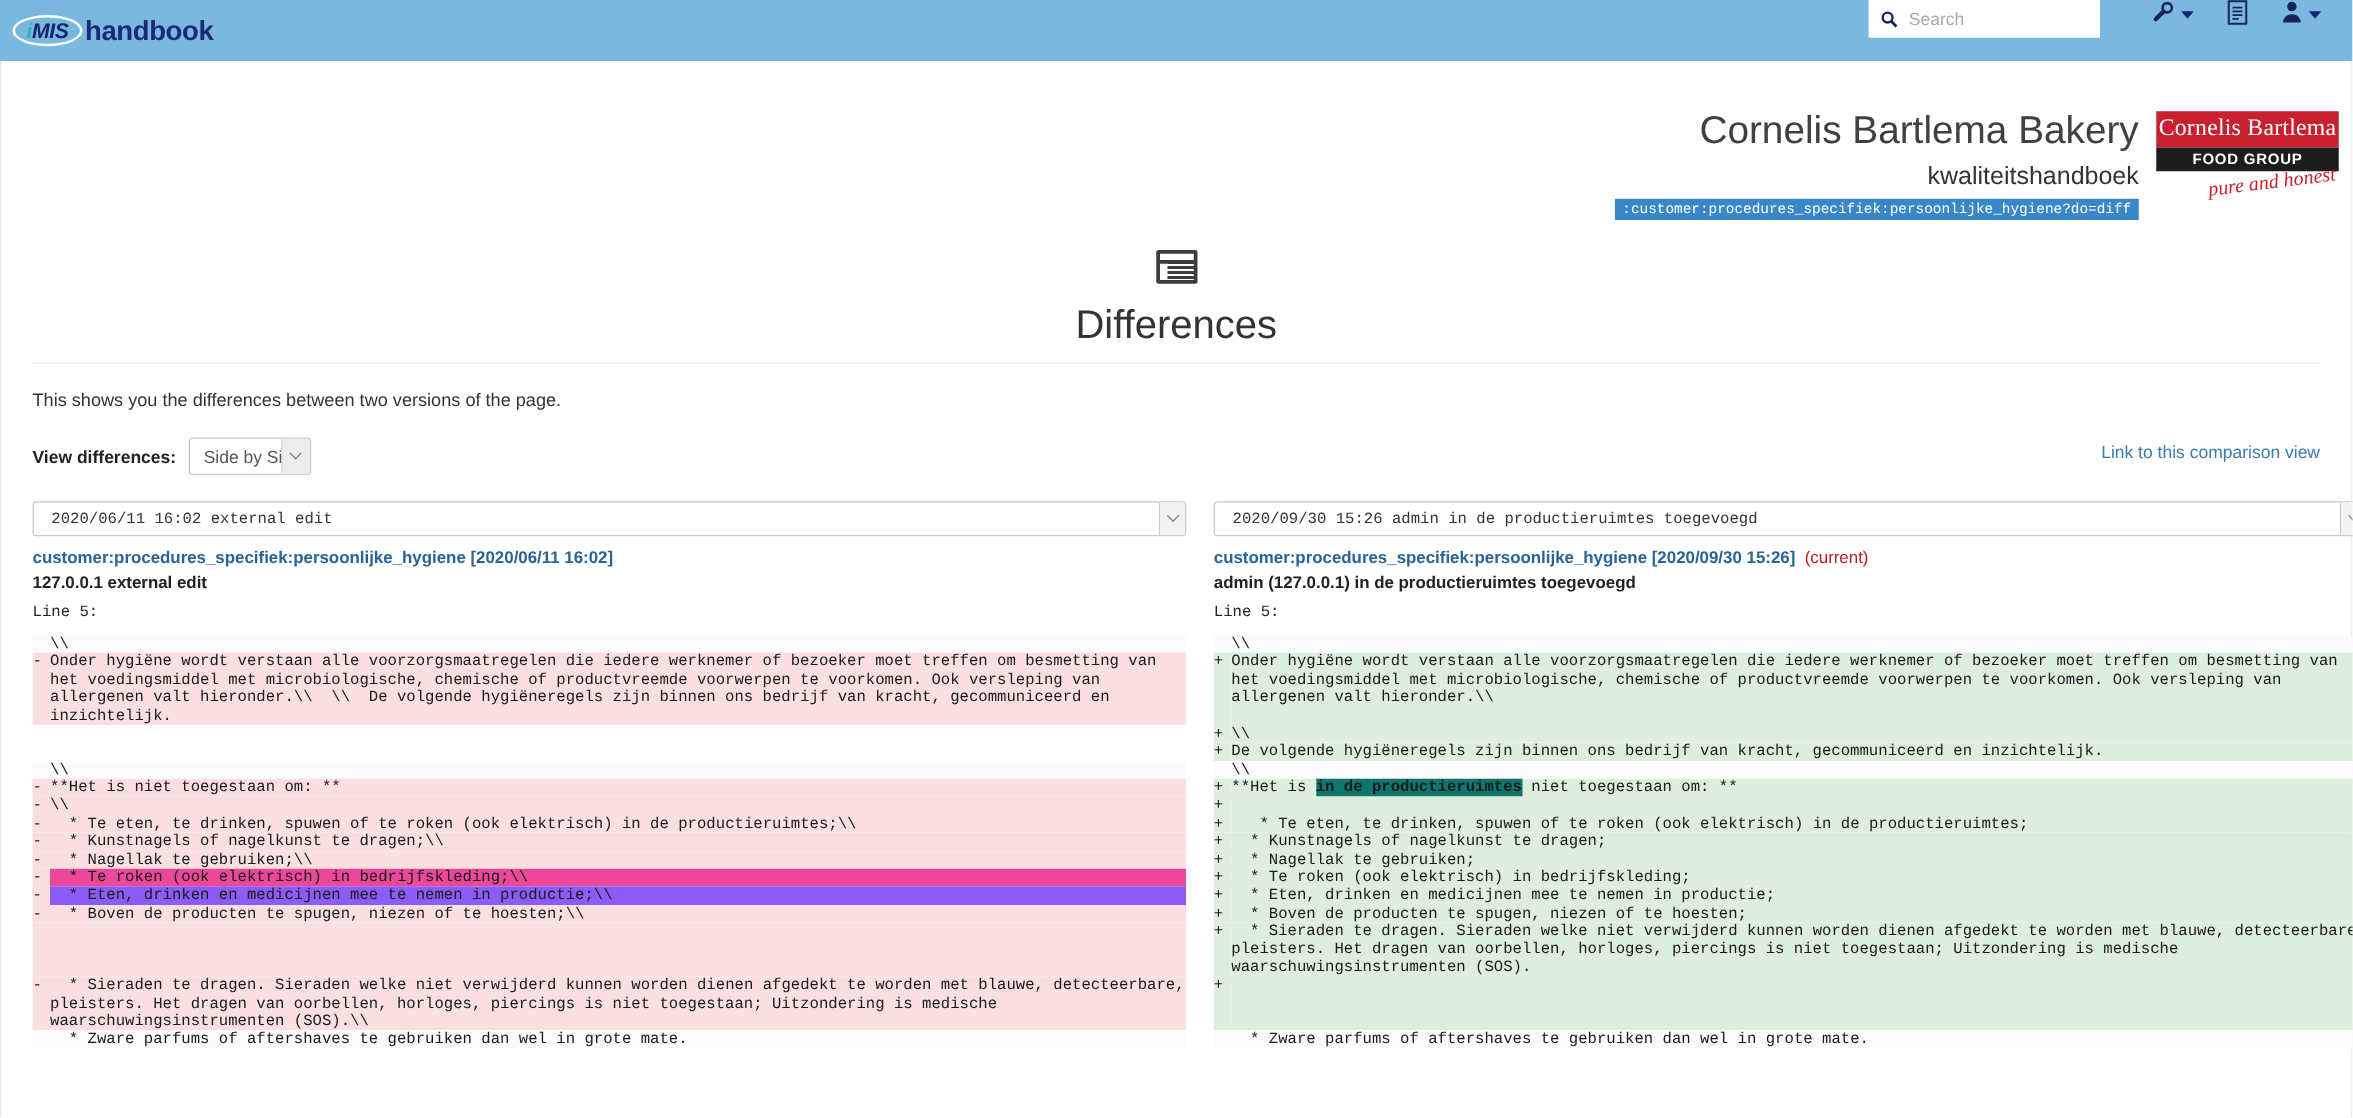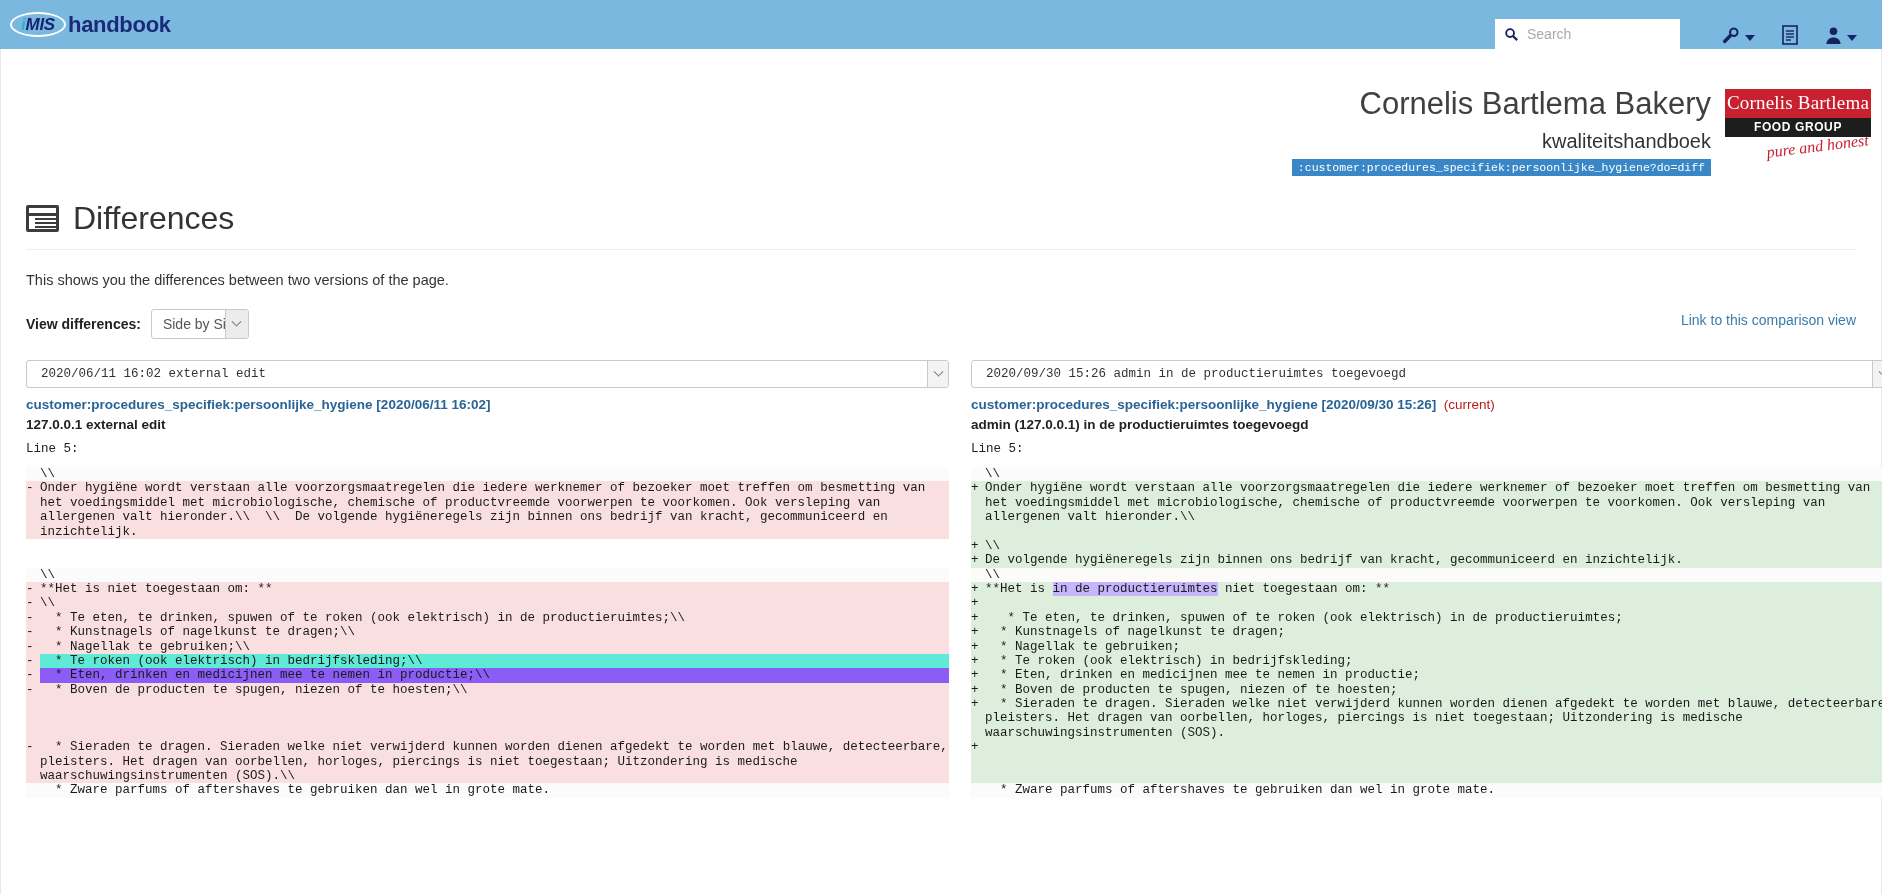--- a/index.html
+++ b/index.html
@@ -51,21 +51,21 @@
     font-size: 22px;
     font-weight: bold;
     color: #1b2a75;
     letter-spacing: -0.3px;
   }
   .topbar-right {
     position: absolute;
     right: 12px; top: 0;
     height: 49px;
     display: flex;
-    align-items: flex-end;
+    align-items: flex-start;
     gap: 0px;
   }
   .searchbox {
     width: 185px; height: 30px;
     background: #ffffff;
     border: 1px solid #ffffff;
     display: flex;
     align-items: center;
     padding: 0 8px;
     margin-right: 28px;
@@ -173,20 +173,21 @@
   h1.diffs {
     display: flex;
     align-items: center;
     gap: 14px;
     font-size: 32px;
     font-weight: normal;
     color: #333;
     margin: 24px 0 0 0;
     padding-bottom: 12px;
     border-bottom: 1px solid #eee;
+    flex-direction: column;
   }
   .ico-diff {
     width: 33px; height: 27px;
     background: #3c3c3c;
     border-radius: 2px;
     position: relative;
     flex: 0 0 auto;
   }
   .ico-diff::before {
     content: "";
@@ -328,21 +329,21 @@
   .linehdr {
     font-family: "Liberation Mono", monospace;
     font-size: 12.5px;
     color: #222;
     padding-bottom: 11px;
   }
 
   td.m { text-align: left; padding-left: 2px; white-space: pre; }
   td.t { padding-right: 6px; white-space: pre-wrap; word-break: break-word;
          line-height: 1.15; }
-  .hlg { font-weight: normal; background: #c4b5fd; }
+  .hlg { font-weight: bold; background: #0f766e; }
 </style>
 </head>
 <body>
 
 <div class="topbar">
   <div class="brand">
     <div class="logo-imis">
       <div class="ellipse"></div>
       <div class="txt"><span class="i">i</span><span>MIS</span></div>
     </div>
@@ -540,21 +541,21 @@
           </tr>
           <tr>
             <td class="m del" style="background: rgb(250, 223, 224);">-</td>
             <td class="t del" style="background: rgb(250, 223, 224);">  * Nagellak te gebruiken;\\</td>
             <td class="gapcol"></td>
             <td class="m add" style="background: rgb(221, 238, 221);">+</td>
             <td class="t add" style="background: rgb(221, 238, 221);">  * Nagellak te gebruiken;</td>
           </tr>
           <tr>
             <td class="m del" style="background: rgb(250, 223, 224);">-</td>
-            <td class="t del" style="background: #5eead4;">  * Te roken (ook elektrisch) in bedrijfskleding;\\</td>
+            <td class="t del" style="background: #ec4899;">  * Te roken (ook elektrisch) in bedrijfskleding;\\</td>
             <td class="gapcol"></td>
             <td class="m add" style="background: rgb(221, 238, 221);">+</td>
             <td class="t add" style="background: rgb(221, 238, 221);">  * Te roken (ook elektrisch) in bedrijfskleding;</td>
           </tr>
           <tr>
             <td class="m del" style="background: rgb(250, 223, 224);">-</td>
             <td class="t del" style="background: #8b5cf6;">  * Eten, drinken en medicijnen mee te nemen in productie;\\</td>
             <td class="gapcol"></td>
             <td class="m add" style="background: rgb(221, 238, 221);">+</td>
             <td class="t add" style="background: rgb(221, 238, 221);">  * Eten, drinken en medicijnen mee te nemen in productie;</td>

